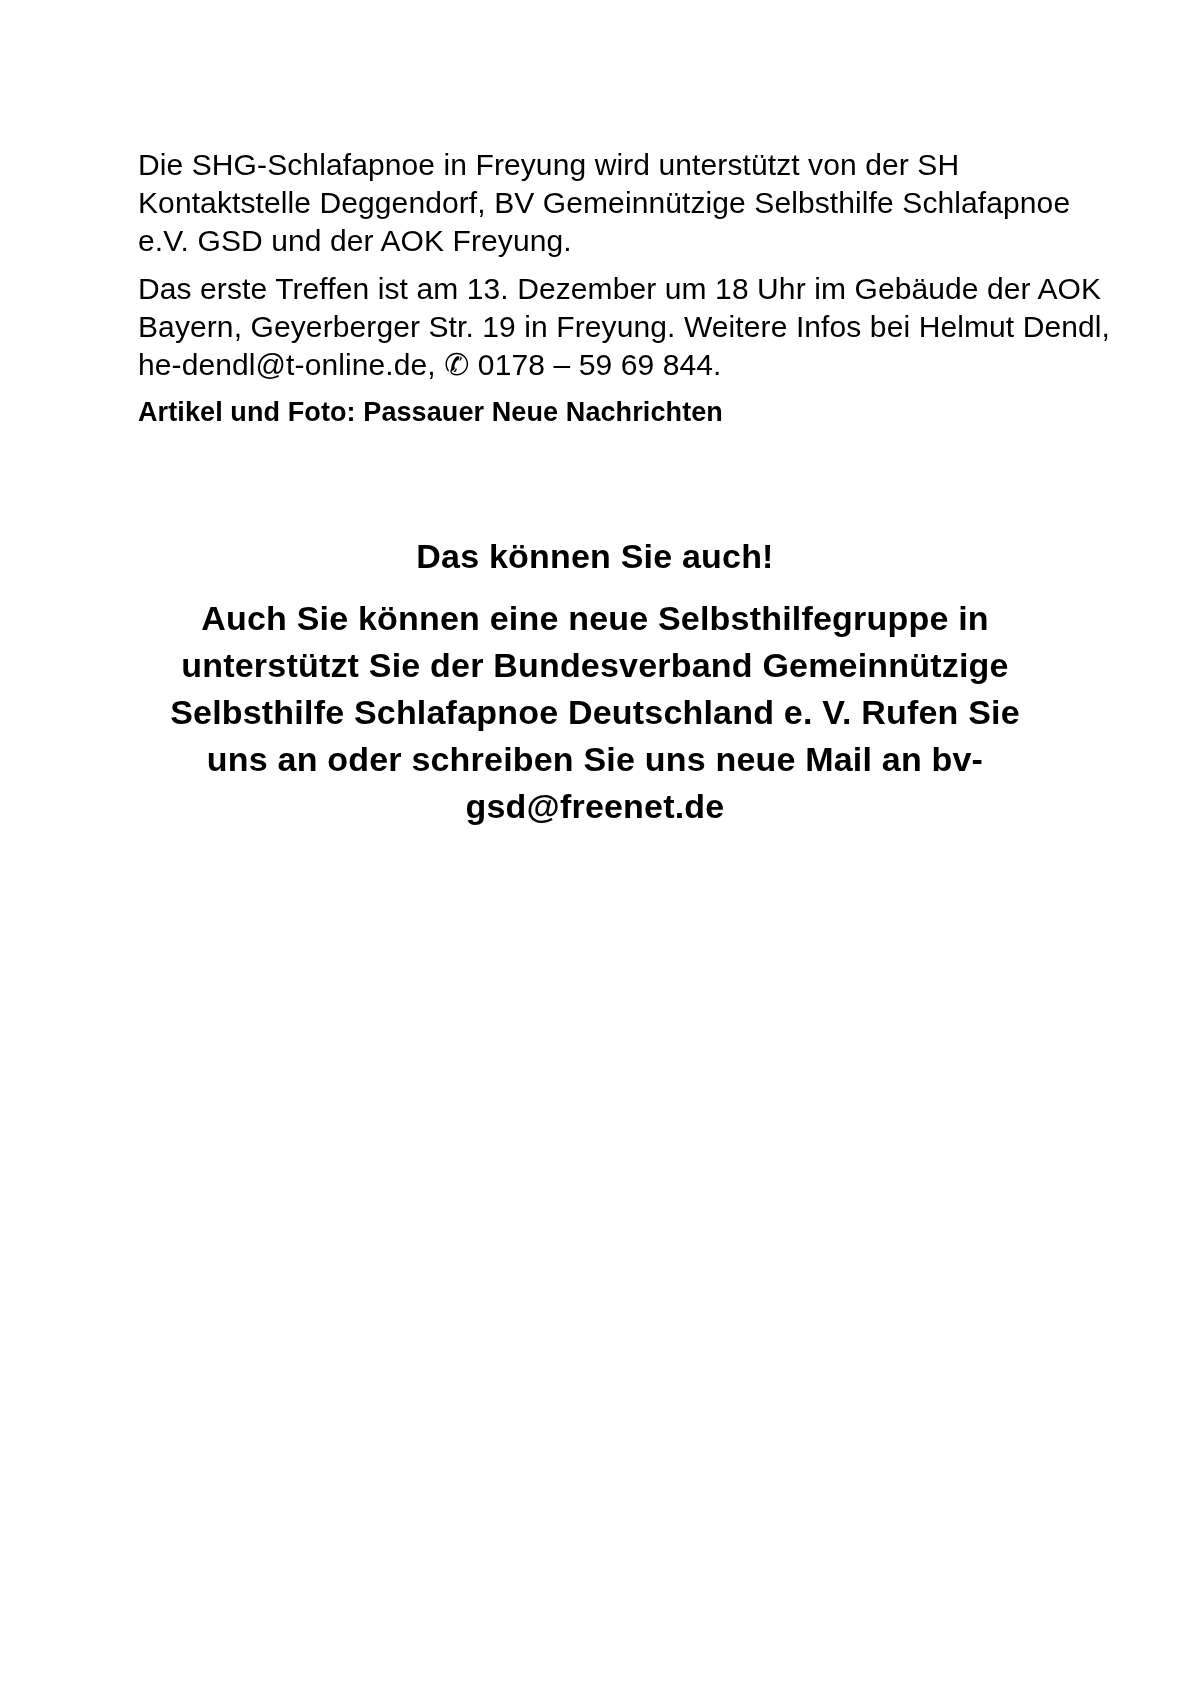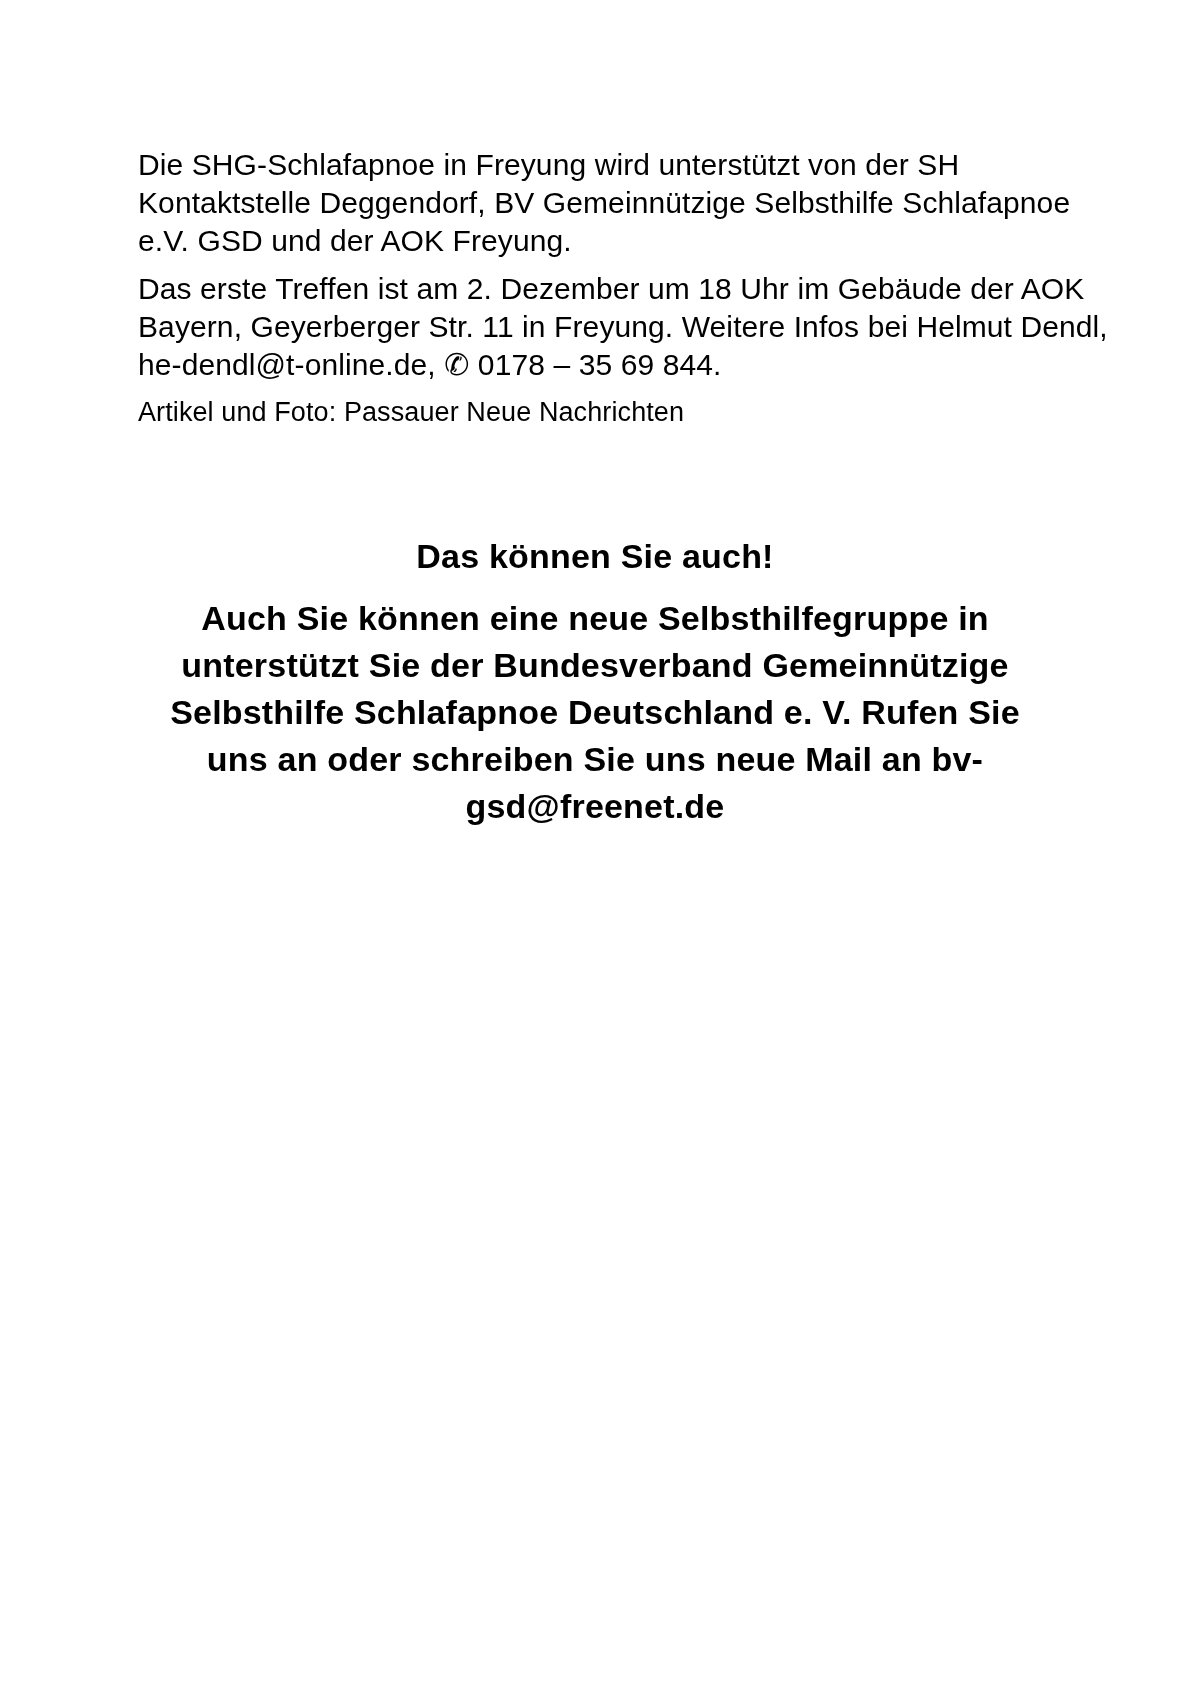--- a/index.html
+++ b/index.html
@@ -31,21 +31,21 @@
   .para .line {
     white-space: nowrap;
   }
   .para + .para {
     margin-top: 10px;
   }
   .credit {
     margin-top: 9px;
     font-size: 27px;
     line-height: 38px;
-    font-weight: normal;
+    font-weight: bold;
     letter-spacing: 0.1px;
   }
   .phone-glyph {
     font-family: "DejaVu Sans", sans-serif;
     font-size: 30px;
   }
   .cta-block {
     margin-top: 102px;
     width: 100%;
     text-align: center;
@@ -72,23 +72,23 @@
 
   <div class="article-block">
 
     <div class="para">
       <div class="line">Die SHG-Schlafapnoe in Freyung wird unterstützt von der SH</div>
       <div class="line">Kontaktstelle Deggendorf, BV Gemeinnützige Selbsthilfe Schlafapnoe</div>
       <div class="line">e.V. GSD und der AOK Freyung.</div>
     </div>
 
     <div class="para">
-      <div class="line">Das erste Treffen ist am 2. Dezember um 18 Uhr im Gebäude der AOK</div>
-      <div class="line">Bayern, Geyerberger Str. 11 in Freyung. Weitere Infos bei Helmut Dendl,</div>
-      <div class="line"><span>he-dendl@t-online.de, </span><span class="phone-glyph">✆</span><span> 0178 – 35 69 844.</span></div>
+      <div class="line">Das erste Treffen ist am 13. Dezember um 18 Uhr im Gebäude der AOK</div>
+      <div class="line">Bayern, Geyerberger Str. 19 in Freyung. Weitere Infos bei Helmut Dendl,</div>
+      <div class="line"><span>he-dendl@t-online.de, </span><span class="phone-glyph">✆</span><span> 0178 – 59 69 844.</span></div>
     </div>
 
     <div class="credit">Artikel und Foto: Passauer Neue Nachrichten</div>
 
   </div>
 
   <div class="cta-block">
     <div class="cta-heading">Das können Sie auch!</div>
     <div class="cta-body">
       <div class="line">Auch Sie können eine neue Selbsthilfegruppe in</div>

